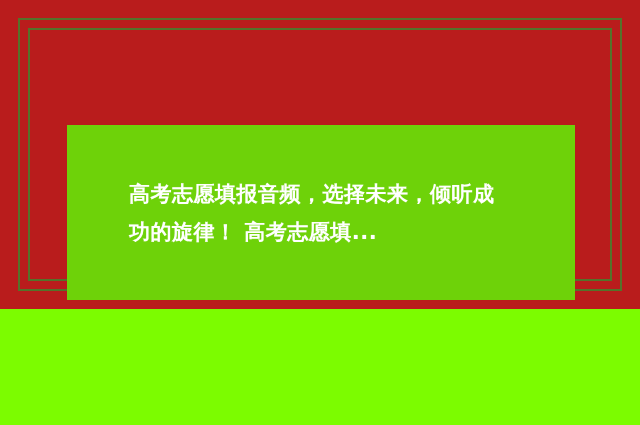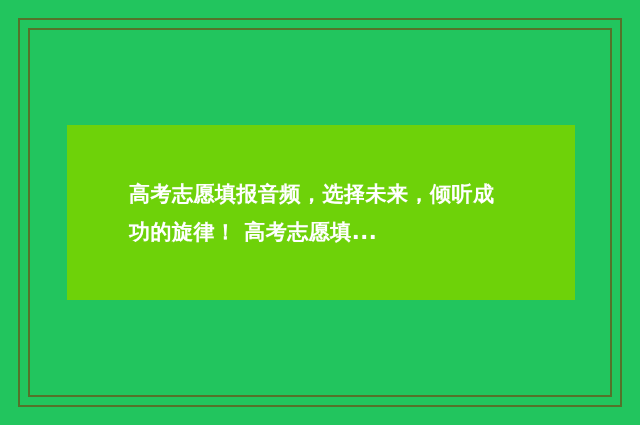--- a/index.html
+++ b/index.html
@@ -10,22 +10,22 @@
     width: 640px;
     height: 425px;
     overflow: hidden;
     background: #7cfc00;
     font-family: "DejaVu Sans", "Liberation Sans", sans-serif;
   }
 
   .canvas {
     position: relative;
     width: 640px;
-    height: 425px;
-    background: #22c55e;
+    height: 309px;
+    background: #b91c1c;
     box-sizing: border-box;
   }
 
   
   .frame-outer {
     position: absolute;
     left: 18px;
     top: 18px;
     right: 18px;
     bottom: 18px;

